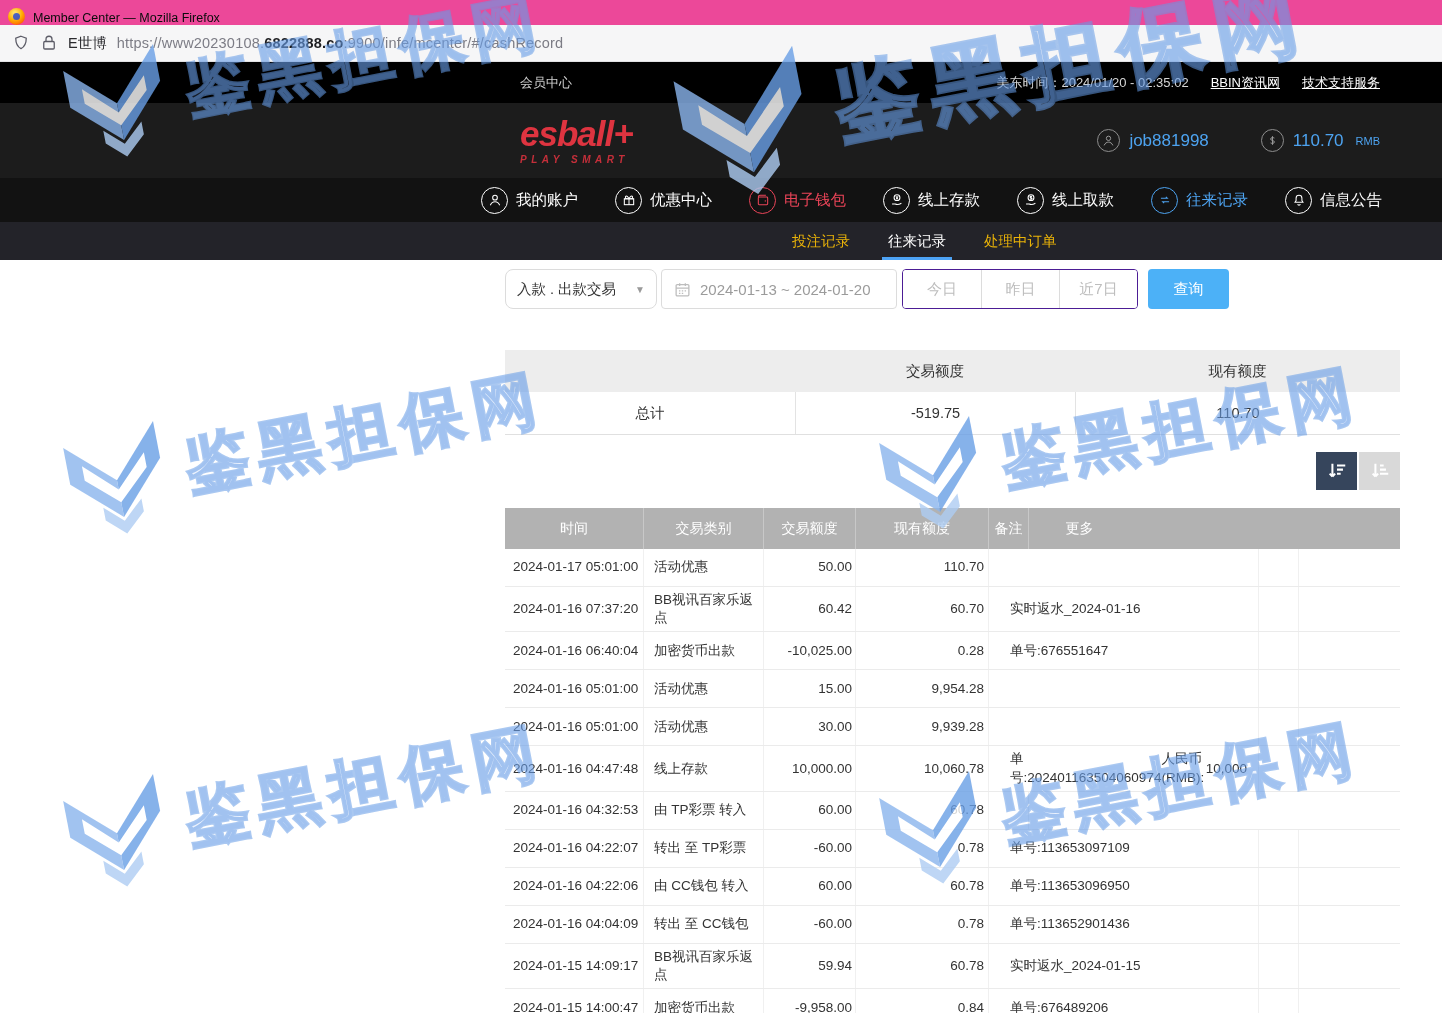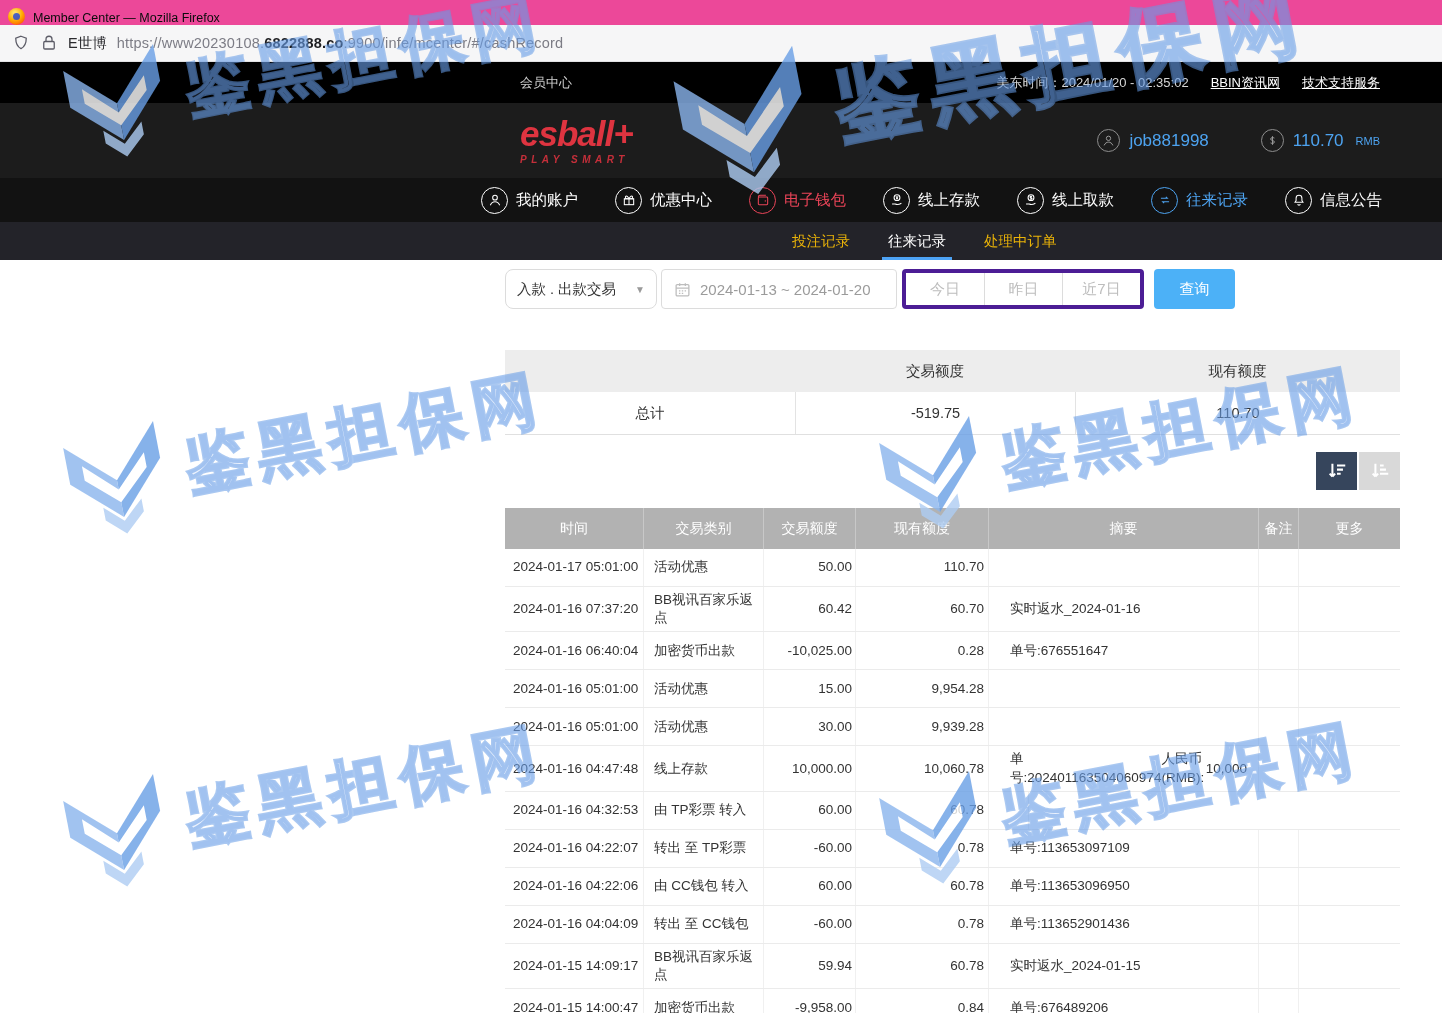--- a/index.html
+++ b/index.html
@@ -45,21 +45,21 @@
   .subnav { height:38px; background:#232329; display:flex; align-items:stretch; gap:38px; padding-left:792px; }
   .tab { display:flex; align-items:center; color:#eab308; font-size:14.5px; position:relative; cursor:pointer; }
   .tab.active { color:#fff; }
   .tab.active::after { content:""; position:absolute; left:-6px; right:-6px; bottom:0; height:3px; background:#4da3f5; }
 
   
   .filter-row { display:flex; align-items:center; margin:9px 0 0 505px; height:40px; }
   .select-box { width:152px; height:40px; border:1px solid #dcdcdc; border-radius:8px; display:flex; align-items:center; padding:0 11px; font-size:14.5px; color:#333; cursor:pointer; }
   .select-box .caret { margin-left:auto; color:#9a9a9a; font-size:10px; }
   .date-box { width:236px; height:40px; border:1px solid #dcdcdc; border-radius:4px; display:flex; align-items:center; gap:9px; padding:0 12px; margin-left:4px; font-size:15px; color:#9b9b9b; cursor:pointer; }
-  .btn-group { display:flex; margin-left:5px; border:4px solid #4c1d95; border-radius:4px; overflow:hidden; height:40px; }
+  .btn-group { display:flex; margin-left:5px; border:1px solid #4c1d95; border-radius:4px; overflow:hidden; height:40px; }
   .qbtn { width:78px; display:flex; align-items:center; justify-content:center; font-size:15px; color:#bdbdbd; cursor:pointer; background:#fff; }
   .qbtn + .qbtn { border-left:1px solid #dcdcdc; }
   .search-btn { width:81px; height:40px; margin-left:10px; background:#4cb1f7; border-radius:4px; color:#fff; font-size:15px; display:flex; align-items:center; justify-content:center; cursor:pointer; }
 
   
   .summary { width:895px; margin:41px 0 0 505px; font-size:14.5px; color:#333; }
   .sum-head { display:flex; height:42px; background:#ededed; align-items:center; }
   .sum-row { display:flex; height:43px; align-items:stretch; border-bottom:1px solid #e0e0e0; }
   .sum-c1 { width:290px; } .sum-c2 { width:280px; } .sum-c3 { width:325px; }
   .sum-cell { display:flex; align-items:center; justify-content:center; }
@@ -270,21 +270,20 @@
         </svg>
     </div>
   </div>
 
   <div class="dtable">
     <div class="dhead">
       <div class="dcell col-time">时间</div>
       <div class="dcell col-type">交易类别</div>
       <div class="dcell col-amt">交易额度</div>
       <div class="dcell col-bal">现有额度</div>
-      <div class="dcell col-sum">摘要</div>
       <div class="dcell col-note">备注</div>
       <div class="dcell col-more">更多</div>
     </div>
     <div>
 
         <div class="drow">
           <div class="dcell col-time c-time">2024-01-17 05:01:00</div>
           <div class="dcell col-type c-type">活动优惠</div>
           <div class="dcell col-amt c-amt">50.00</div>
           <div class="dcell col-bal c-bal">110.70</div>

